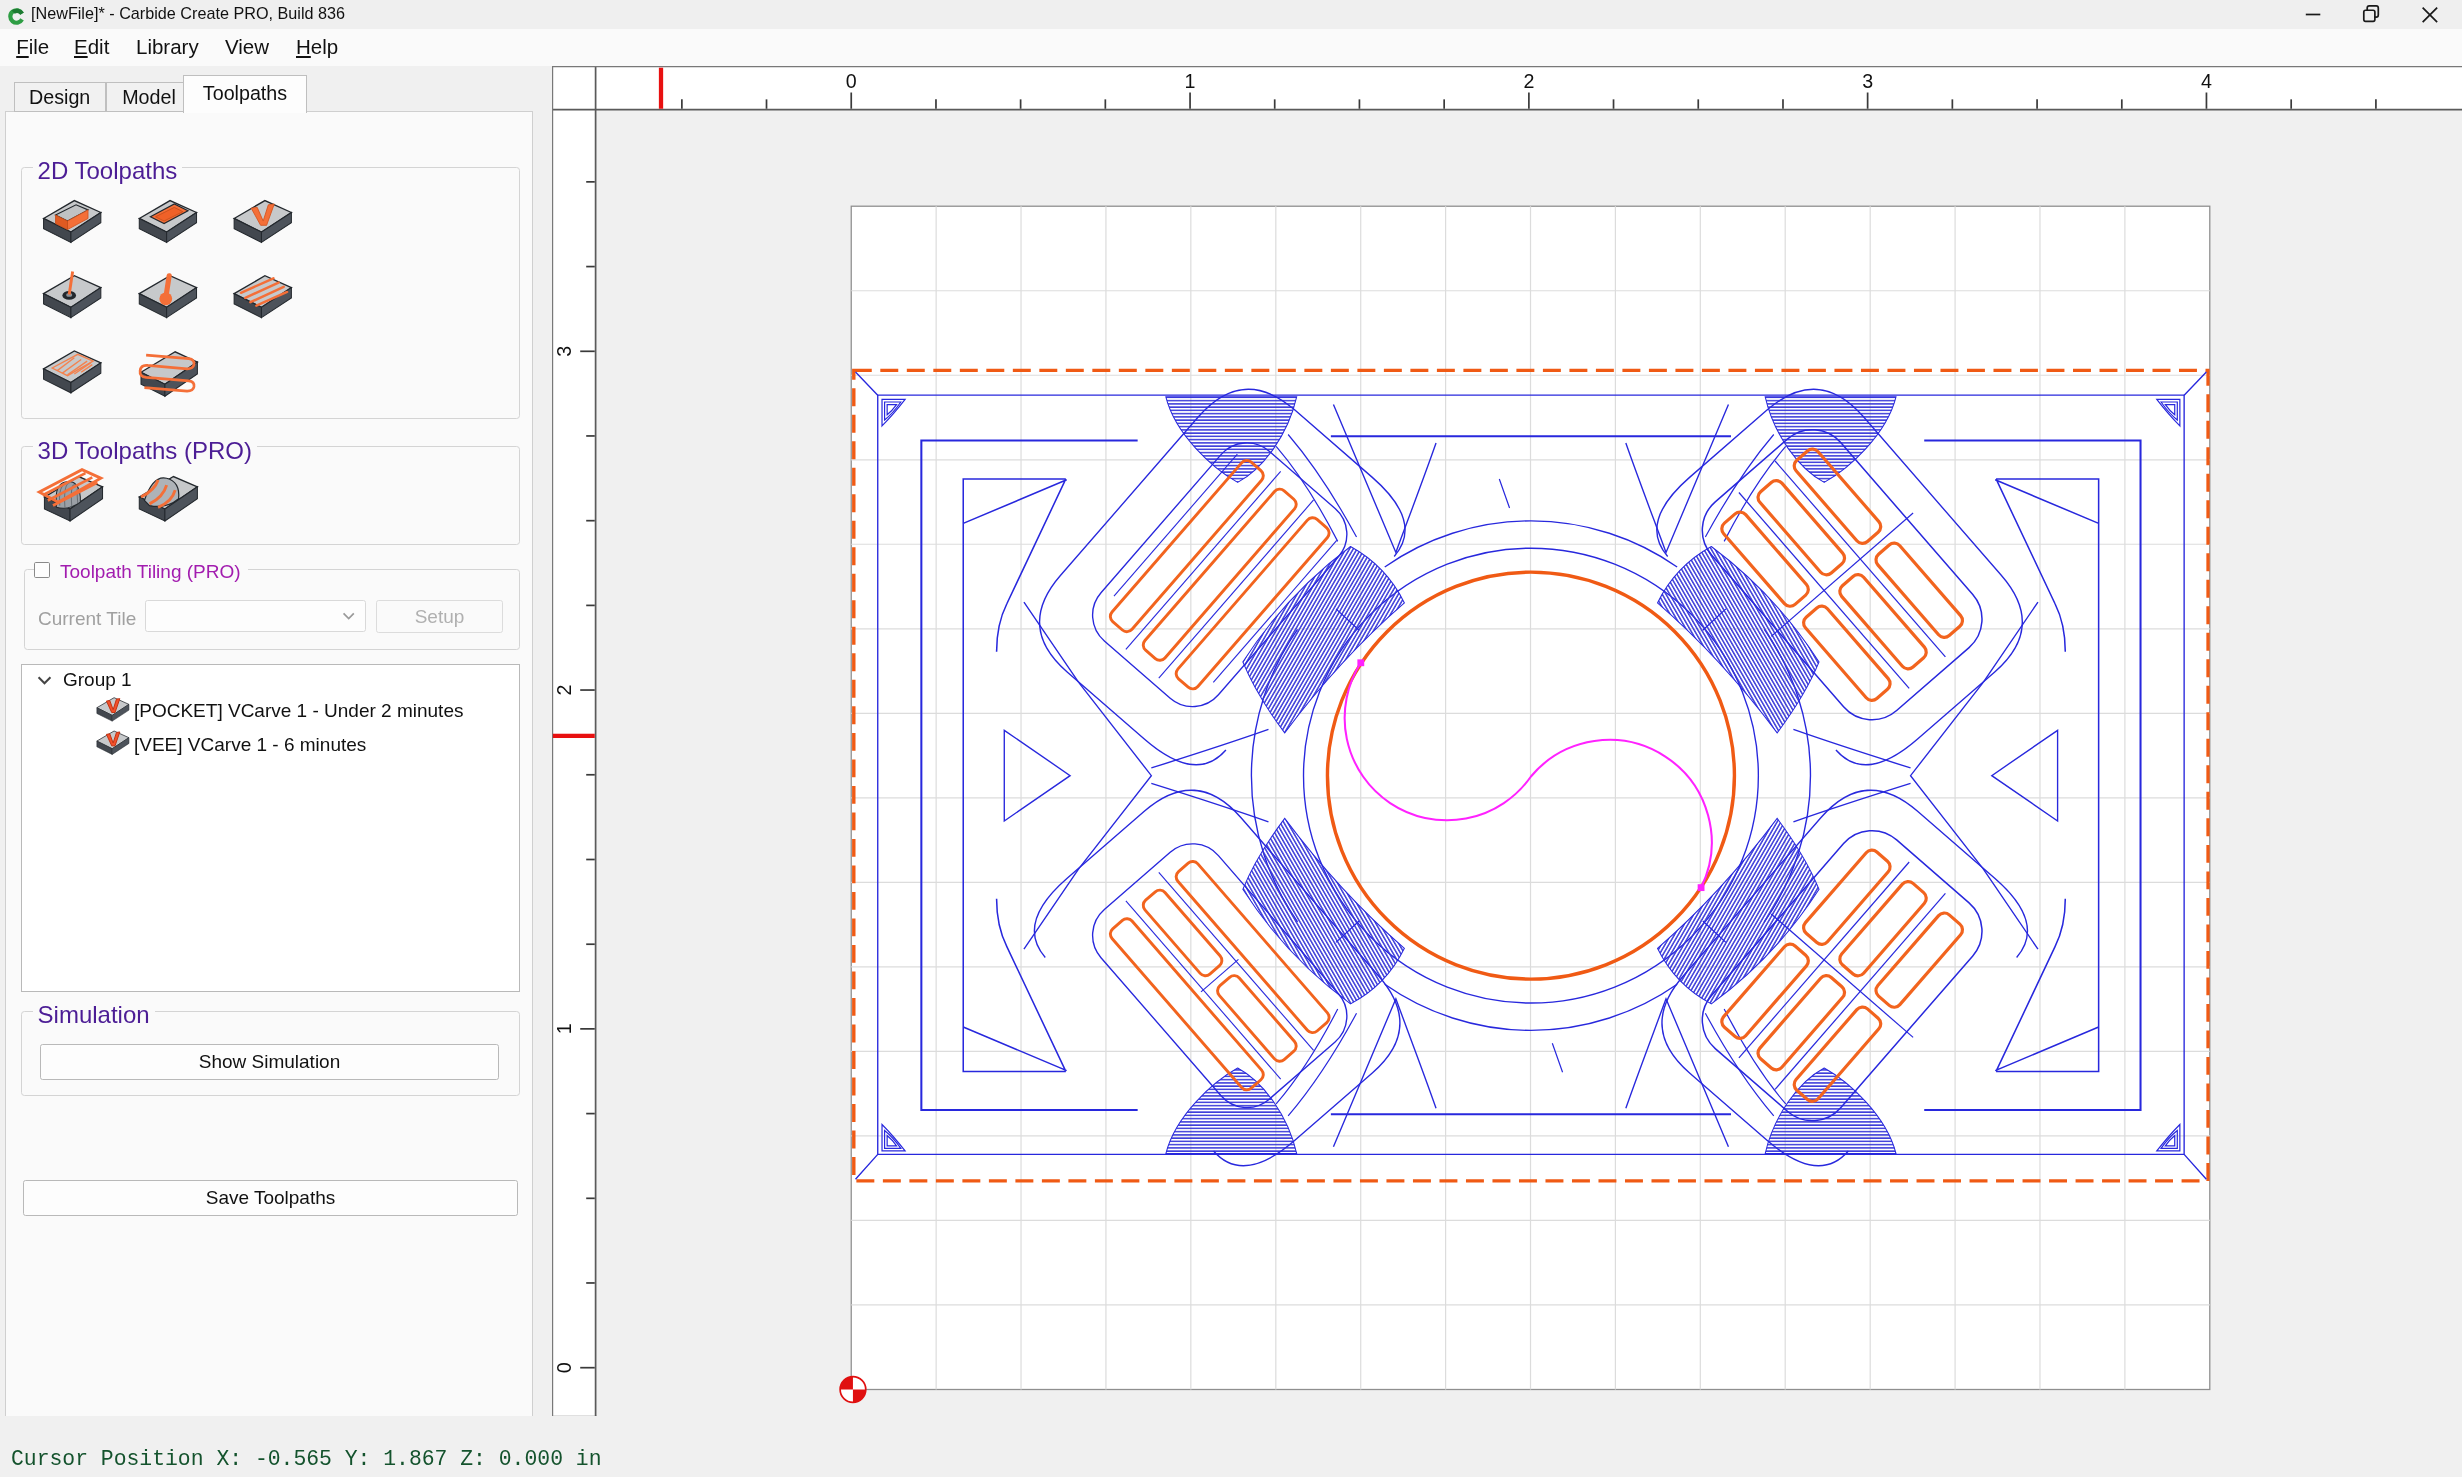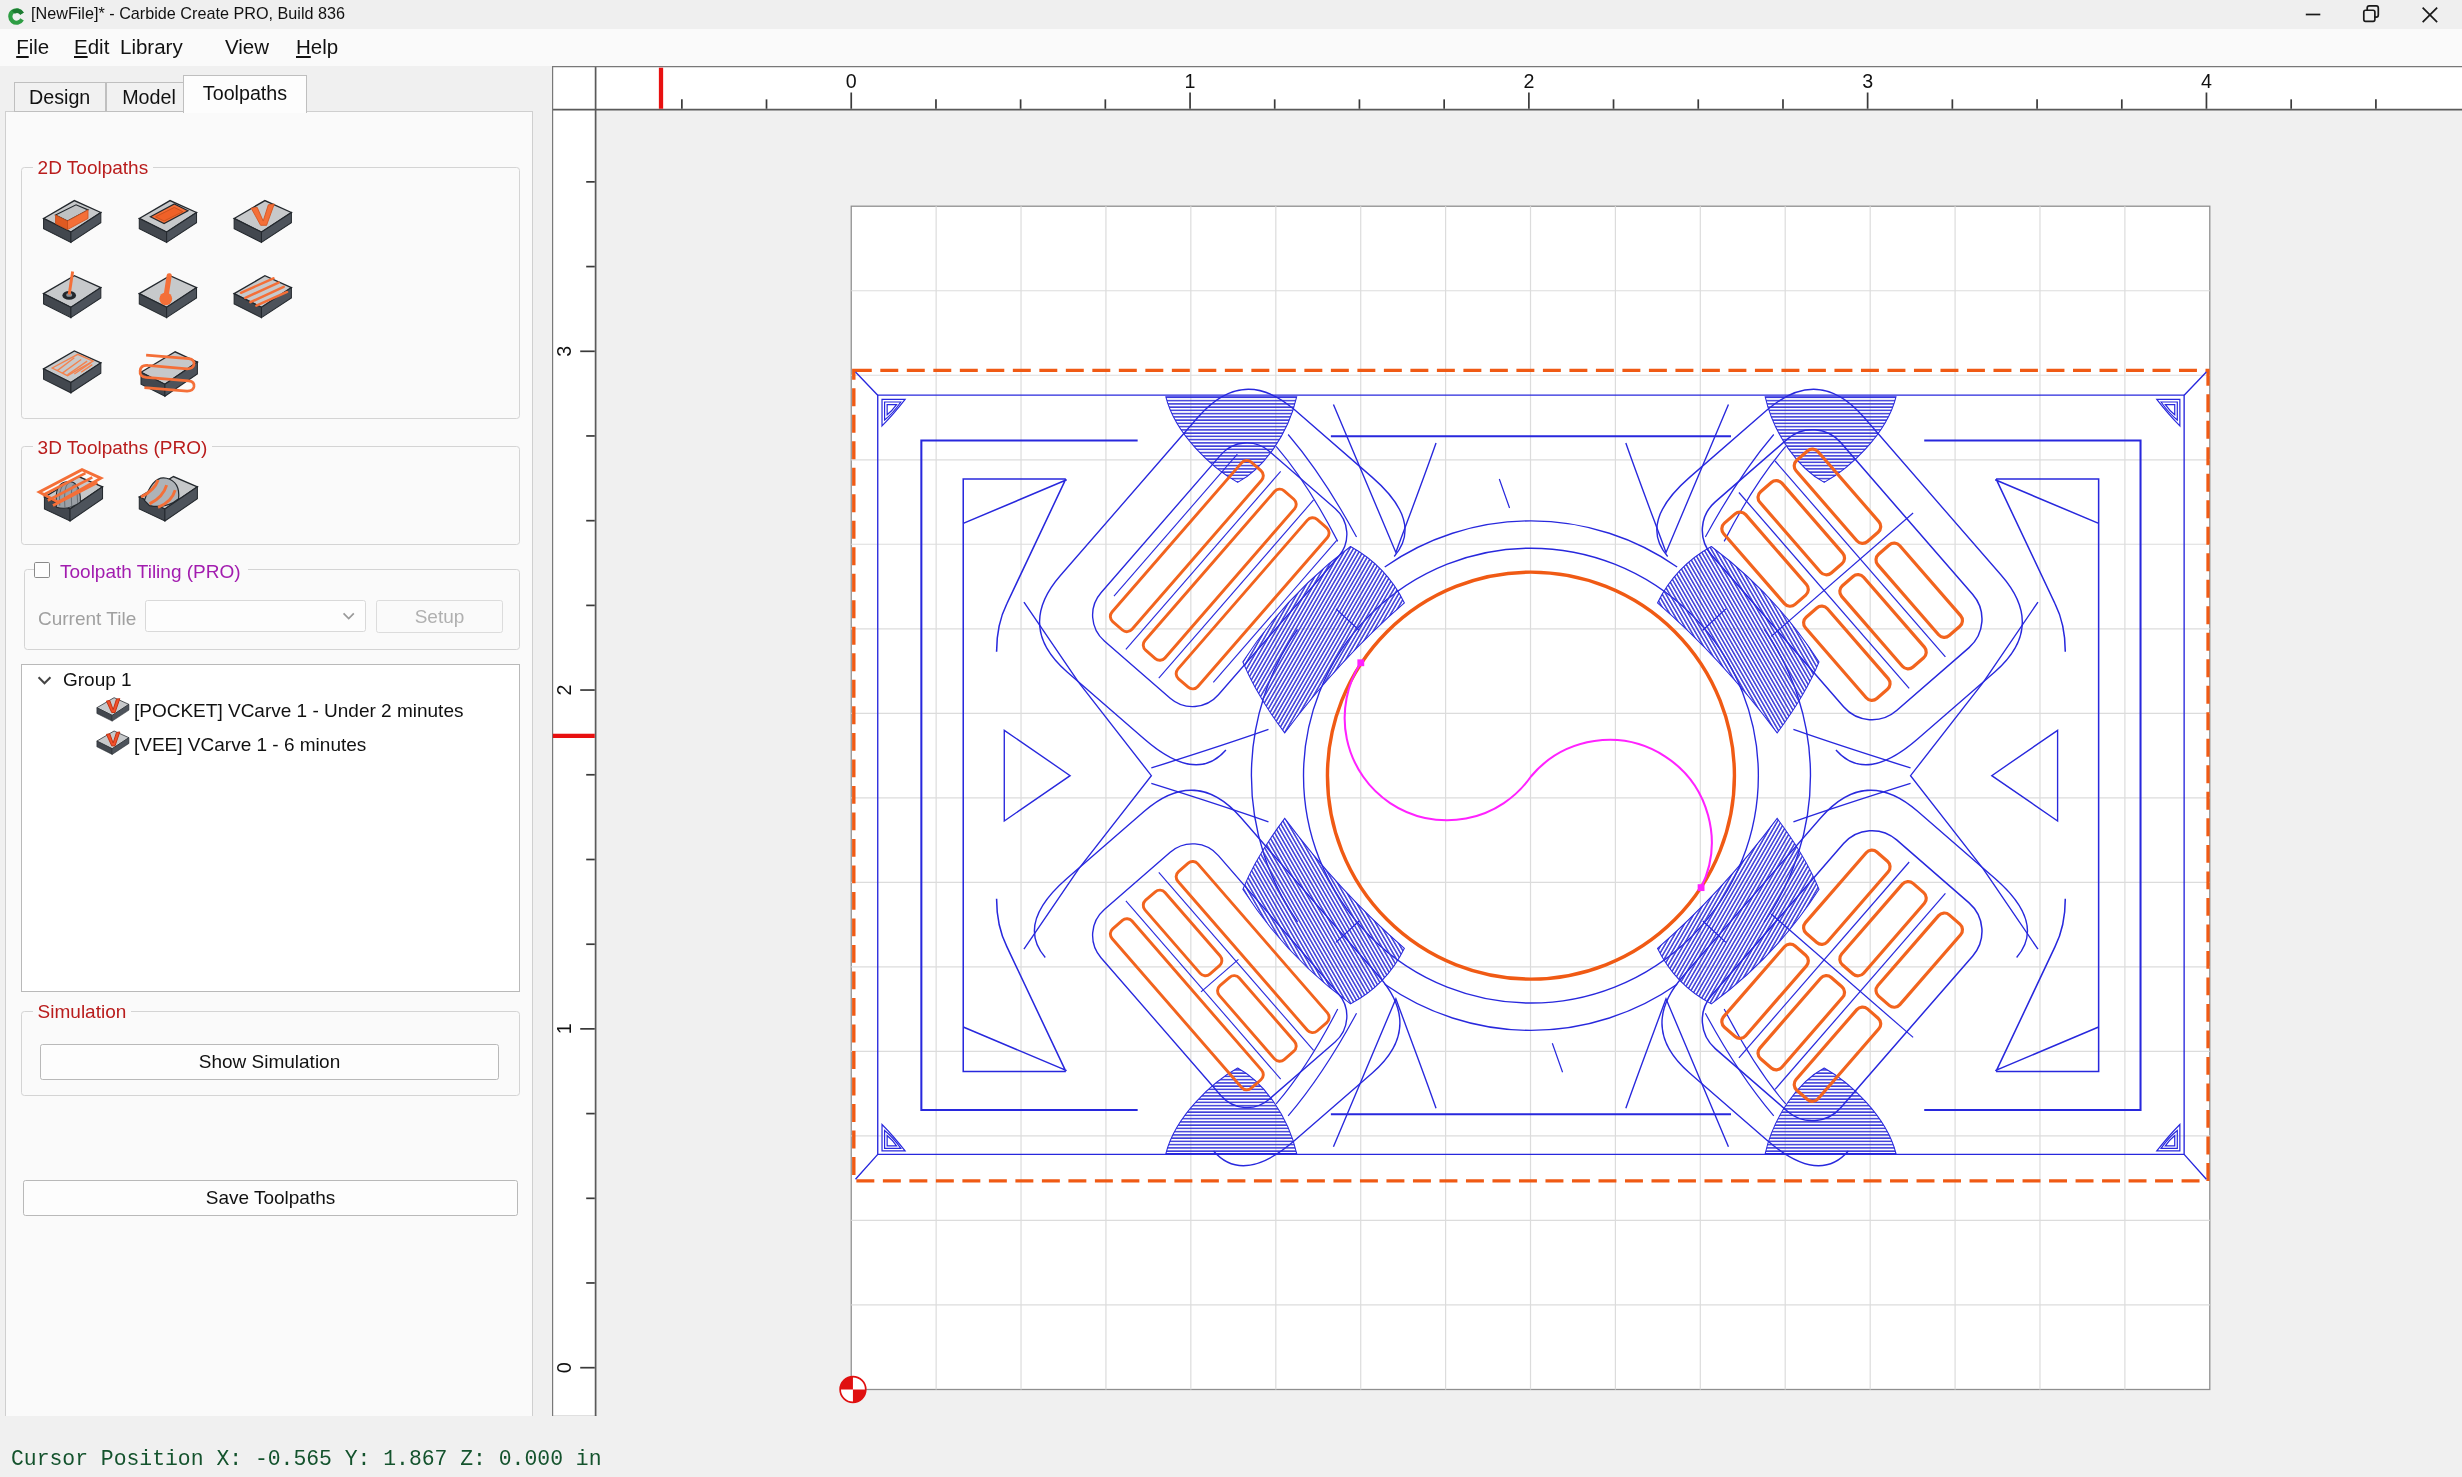--- a/index.html
+++ b/index.html
@@ -7,21 +7,21 @@
   .abs { position:absolute; }
   #titlebar { position:absolute; left:0; top:0; width:2462px; height:29px; background:#efefef;padding-left:19px; }
   #titletext { position:absolute; left:31px; top:4.3px; font-size:16.2px; color:#111; }
   #menubar { position:absolute; left:0; top:29px; width:2462px; height:37px; background:#fafafa; }
   .menuitem { position:absolute; top:0; height:37px; line-height:36px; font-size:20.5px; color:#111; }
   #leftpanel { position:absolute; left:0; top:66px; width:552px; height:1350px; background:#f0f0f0; }
   #pane { position:absolute; left:5.1px; top:45px; width:528px; height:1318px; background:#fafafa; border:0.9px solid #cfcfcf; }
   .tab { position:absolute; top:16.2px; height:30px; background:#f1f1f1; border:0.9px solid #bfbfbf; font-size:19.7px; color:#111; text-align:center; line-height:28px; }
   .tabsel { top:9.4px; height:38px; background:#fdfdfd; border-bottom:none; z-index:3; line-height:34px; }
   .fieldset { position:absolute; border:0.9px solid #d4d4d4; border-radius:3.4px; }
-  .fldlabel { position:absolute; background:#fafafa; padding:0 5.1px; font-size:19px; color:#b91c1c; }
+  .fldlabel { position:absolute; background:#fafafa; padding:0 5.1px; font-size:24px; color:#4c1d95; }
   .btn { position:absolute; background:#fdfdfd; border:0.9px solid #b9b9b9; border-radius:2.6px; font-size:19px; color:#111; text-align:center; }
   #statusbar { position:absolute; left:0; top:1416px; width:2462px; height:62px; background:#f0f0f0; }
   #statustext { position:absolute; left:11px; top:31px; font-family:Liberation Mono, monospace; font-size:21.4px; color:#14532d; }
 </style>
 </head>
 <body>
 <div id="titlebar">
   <svg class="abs" style="left:7.7px;top:6.8px" width="19" height="19" viewBox="0 0 24 24">
     <path d="M20 7 A10.5 10.5 0 1 0 20 17 L15.5 14.2 A5.2 5.2 0 1 1 15.5 9.8 Z" fill="#2e9e44"></path>
     <path d="M20 7 A10.5 10.5 0 0 0 4.5 4.5 L8.5 8.5 A5.2 5.2 0 0 1 15.5 9.8 Z" fill="#1d7a32"></path>
@@ -30,21 +30,21 @@
   <svg class="abs" style="left:2298px;top:0" width="164" height="29" viewBox="0 0 192 34">
     <line x1="9" y1="17" x2="26" y2="17" stroke="#1a1a1a" stroke-width="2"></line>
     <rect x="77" y="12" width="13" height="13" rx="2" fill="none" stroke="#1a1a1a" stroke-width="2"></rect>
     <path d="M81 12 v-2.6 a2.4 2.4 0 0 1 2.4 -2.4 h8.2 a2.4 2.4 0 0 1 2.4 2.4 v8.2 a2.4 2.4 0 0 1 -2.4 2.4 h-2.6" fill="none" stroke="#1a1a1a" stroke-width="2"></path>
     <path d="M146 9 L163 26 M163 9 L146 26" stroke="#1a1a1a" stroke-width="2"></path>
   </svg>
 </div>
 <div id="menubar">
   <div class="menuitem" style="left:16.2px"><u>F</u>ile</div>
   <div class="menuitem" style="left:74px"><u>E</u>dit</div>
-  <div class="menuitem" style="left:120px">Library</div>
+  <div class="menuitem" style="left:136px">Library</div>
   <div class="menuitem" style="left:225px">View</div>
   <div class="menuitem" style="left:296px"><u>H</u>elp</div>
 </div>
 <div id="leftpanel">
   <div id="pane"></div>
   <div class="tab" style="left:13.7px;width:92px">Design</div>
   <div class="tab" style="left:106px;width:86px">Model</div>
   <div class="tab tabsel" style="left:183px;width:124px">Toolpaths</div>
   <div class="fieldset" style="left:20.5px;top:101px;width:499px;height:252px"></div>
   <div class="fldlabel" style="left:32.5px;top:91px">2D Toolpaths</div>

